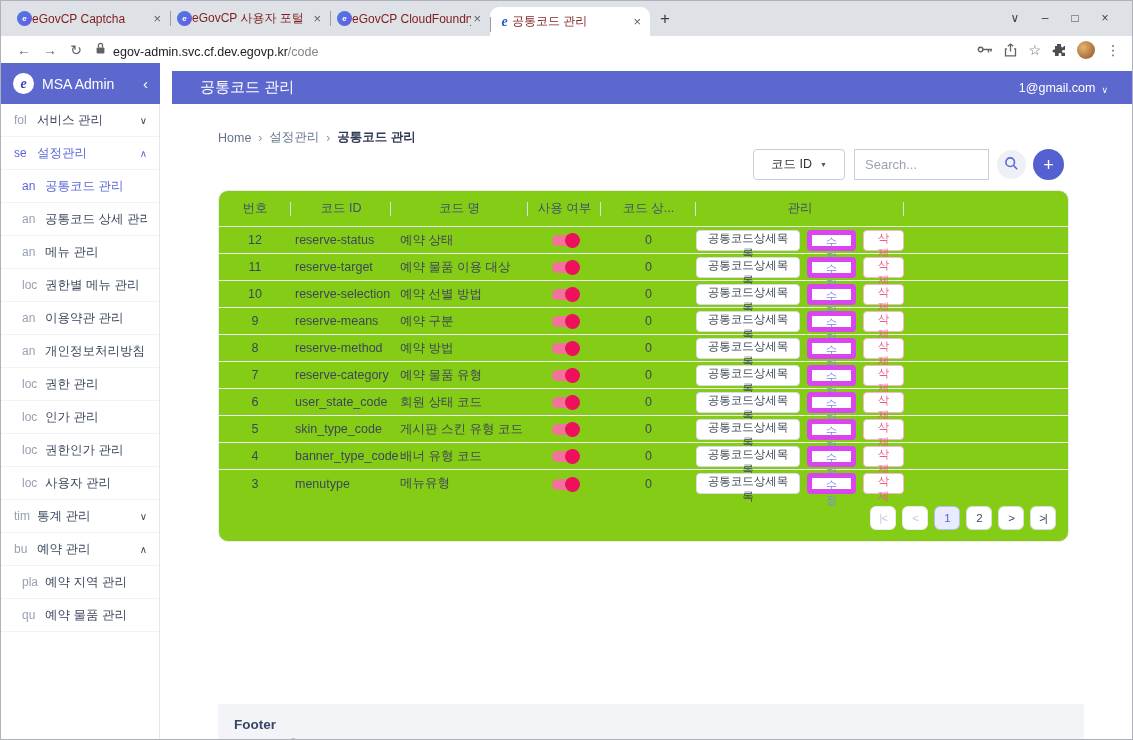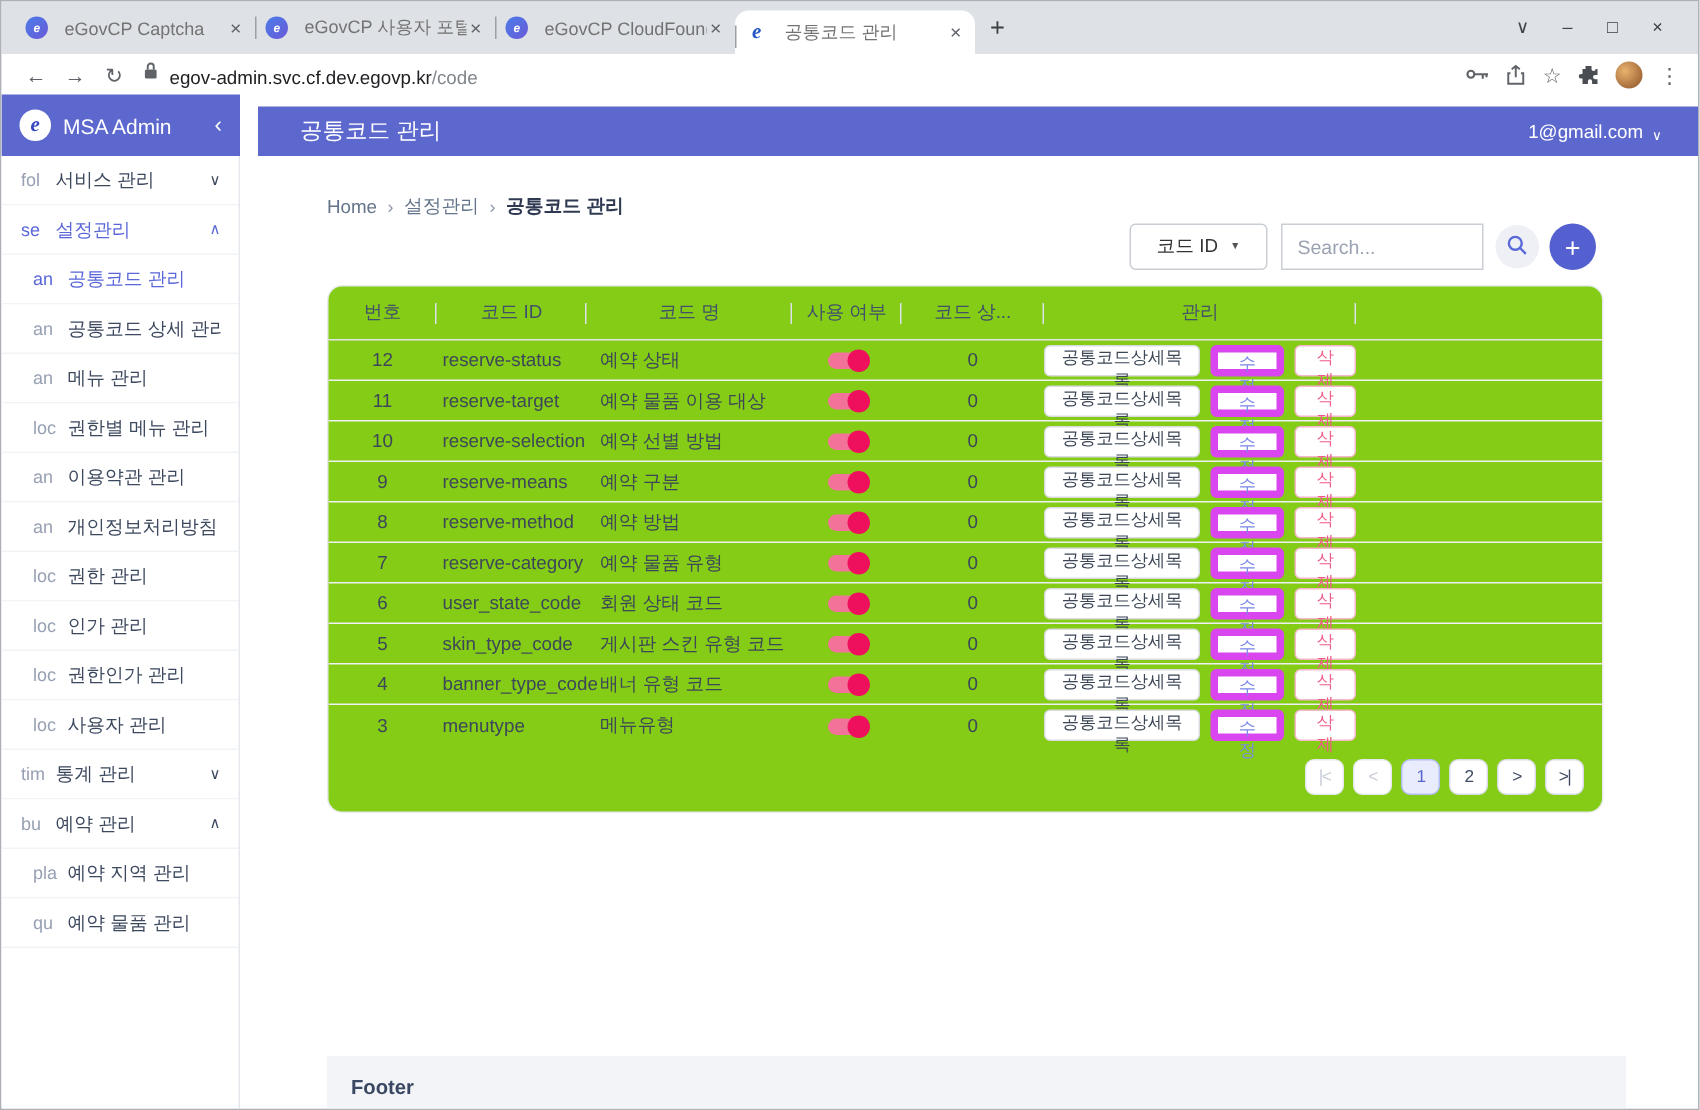--- a/index.html
+++ b/index.html
@@ -12,21 +12,21 @@
 
   
   .tab-strip{height:35px;background:#dee1e6;position:relative;display:flex;align-items:stretch}
   .tabs{display:flex;align-items:stretch;padding-left:9px}
   .tab{width:160px;display:flex;align-items:center;padding:0 7px;position:relative;cursor:default}
   .tab:not(:first-child)::before{content:"";position:absolute;left:0;top:10px;height:15px;width:1px;background:#9aa0a6}
   .tab.active{background:#fff;border-radius:9px 9px 0 0;margin-top:6px;z-index:2}
   .fav{width:15px;height:15px;flex-shrink:0;display:flex;align-items:center;justify-content:center}
   .fav-circle{border-radius:50%;background:linear-gradient(135deg,#4a7be8,#6a5bd8);color:#fff;font-size:8px;font-weight:bold;font-style:italic}
   .fav-e{color:#2456c6;font-family:"Liberation Serif",serif;font-weight:bold;font-style:italic;font-size:14px}
-  .tab-title{flex:1;font-size:12px;color:#737373;margin-left:11px;white-space:nowrap;overflow:hidden}
+  .tab-title{flex:1;font-size:12px;color:#7f1d1d;margin-left:0;white-space:nowrap;overflow:hidden}
   .tab-close{font-size:13px;color:#5f6368;padding:0 2px;cursor:pointer}
   .new-tab{align-self:center;font-size:17px;color:#3c4043;padding:2px 10px;cursor:pointer}
   .win-controls{position:absolute;right:12px;top:0;height:33px;display:flex;align-items:center;gap:0;color:#3f4247}
   .win-controls span{width:30px;text-align:center;font-size:12px;cursor:pointer}
 
   .toolbar{height:27px;background:#fff;display:flex;align-items:center;padding:0 10px}
   .nav-ic{font-size:14px;color:#5f6368;width:26px;text-align:center;cursor:pointer}
   .omnibox{display:flex;align-items:flex-end;margin-left:6px;flex:1;min-width:0}
   .url{font-size:12.5px;color:#202124;margin-left:7px;white-space:nowrap}
   .url .path{color:#80868b}

